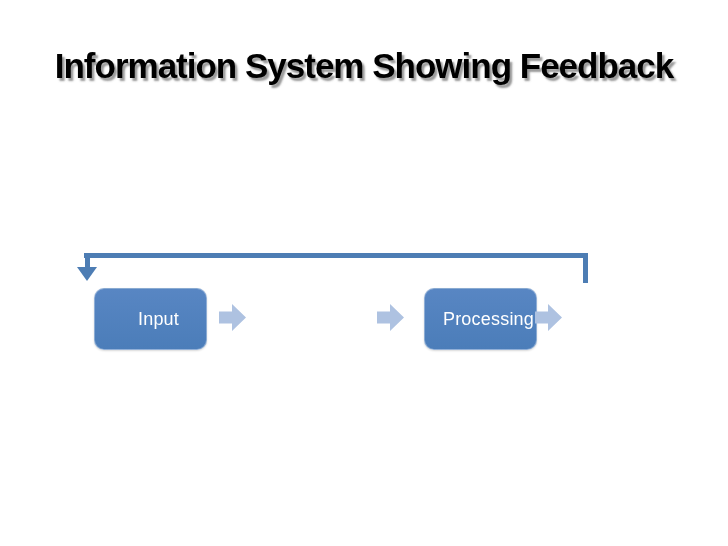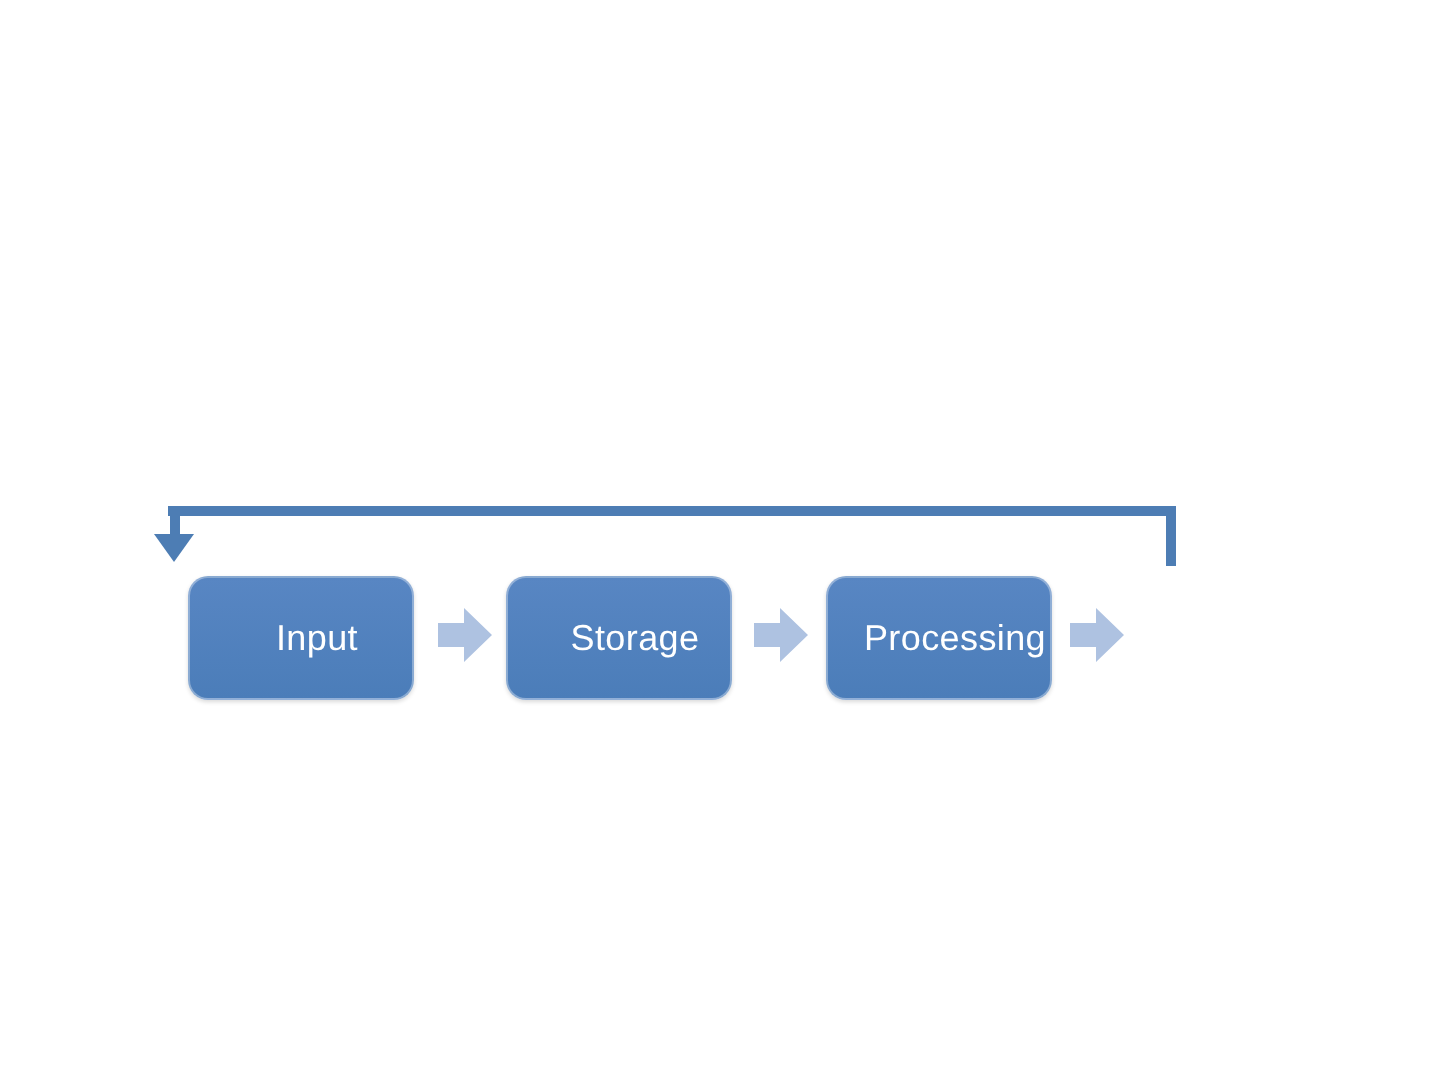--- a/index.html
+++ b/index.html
@@ -43,21 +43,21 @@
     justify-content: center;
     padding-left: 16px;
   }
   .flow-step .flow-step-label {
     color: #ffffff;
     font-size: 18px;
     letter-spacing: 0.2px;
   }
   .step-0 { left: 94px; }
   .step-1 { left: 253px; }
-  .step-2 { left: 413px; }
+  .step-2 { left: 424px; }
   .step-3 { left: 572px; }
 
   
   .flow-arrow { position: absolute; top: 304px; width: 27px; height: 27px; }
   .arrow-0 { left: 219px; }
   .arrow-1 { left: 377px; }
   .arrow-2 { left: 535px; }
 
   
   .fb-seg { position: absolute; background: #4d7db4; }
@@ -73,35 +73,33 @@
     border-left: 10.5px solid transparent;
     border-right: 10.5px solid transparent;
     border-top: 14px solid #4d7db4;
   }
 </style>
 </head>
 <body>
 
 <div class="slide">
 
+  <h1 class="slide-title">Information System Showing Feedback</h1>
 
   <div class="diagram">
 
     <div>
       <div class="fb-seg fb-right"></div>
       <div class="fb-seg fb-top"></div>
       <div class="fb-seg fb-left-shaft"></div>
       <div class="fb-arrowhead"></div>
     </div>
 
     <div class="flow-step step-0">
       <span class="flow-step-label">Input</span>
-    </div>
-    <div class="flow-step step-1">
-      <span class="flow-step-label">Storage</span>
     </div>
     <div class="flow-step step-2">
       <span class="flow-step-label">Processing</span>
     </div>
 
     <svg class="flow-arrow arrow-0" viewBox="0 0 27 27">
       <polygon points="0,7.5 13,7.5 13,0 27,13.5 13,27 13,19.5 0,19.5" fill="#aec2e1"></polygon>
     </svg>
     <svg class="flow-arrow arrow-1" viewBox="0 0 27 27">
       <polygon points="0,7.5 13,7.5 13,0 27,13.5 13,27 13,19.5 0,19.5" fill="#aec2e1"></polygon>

